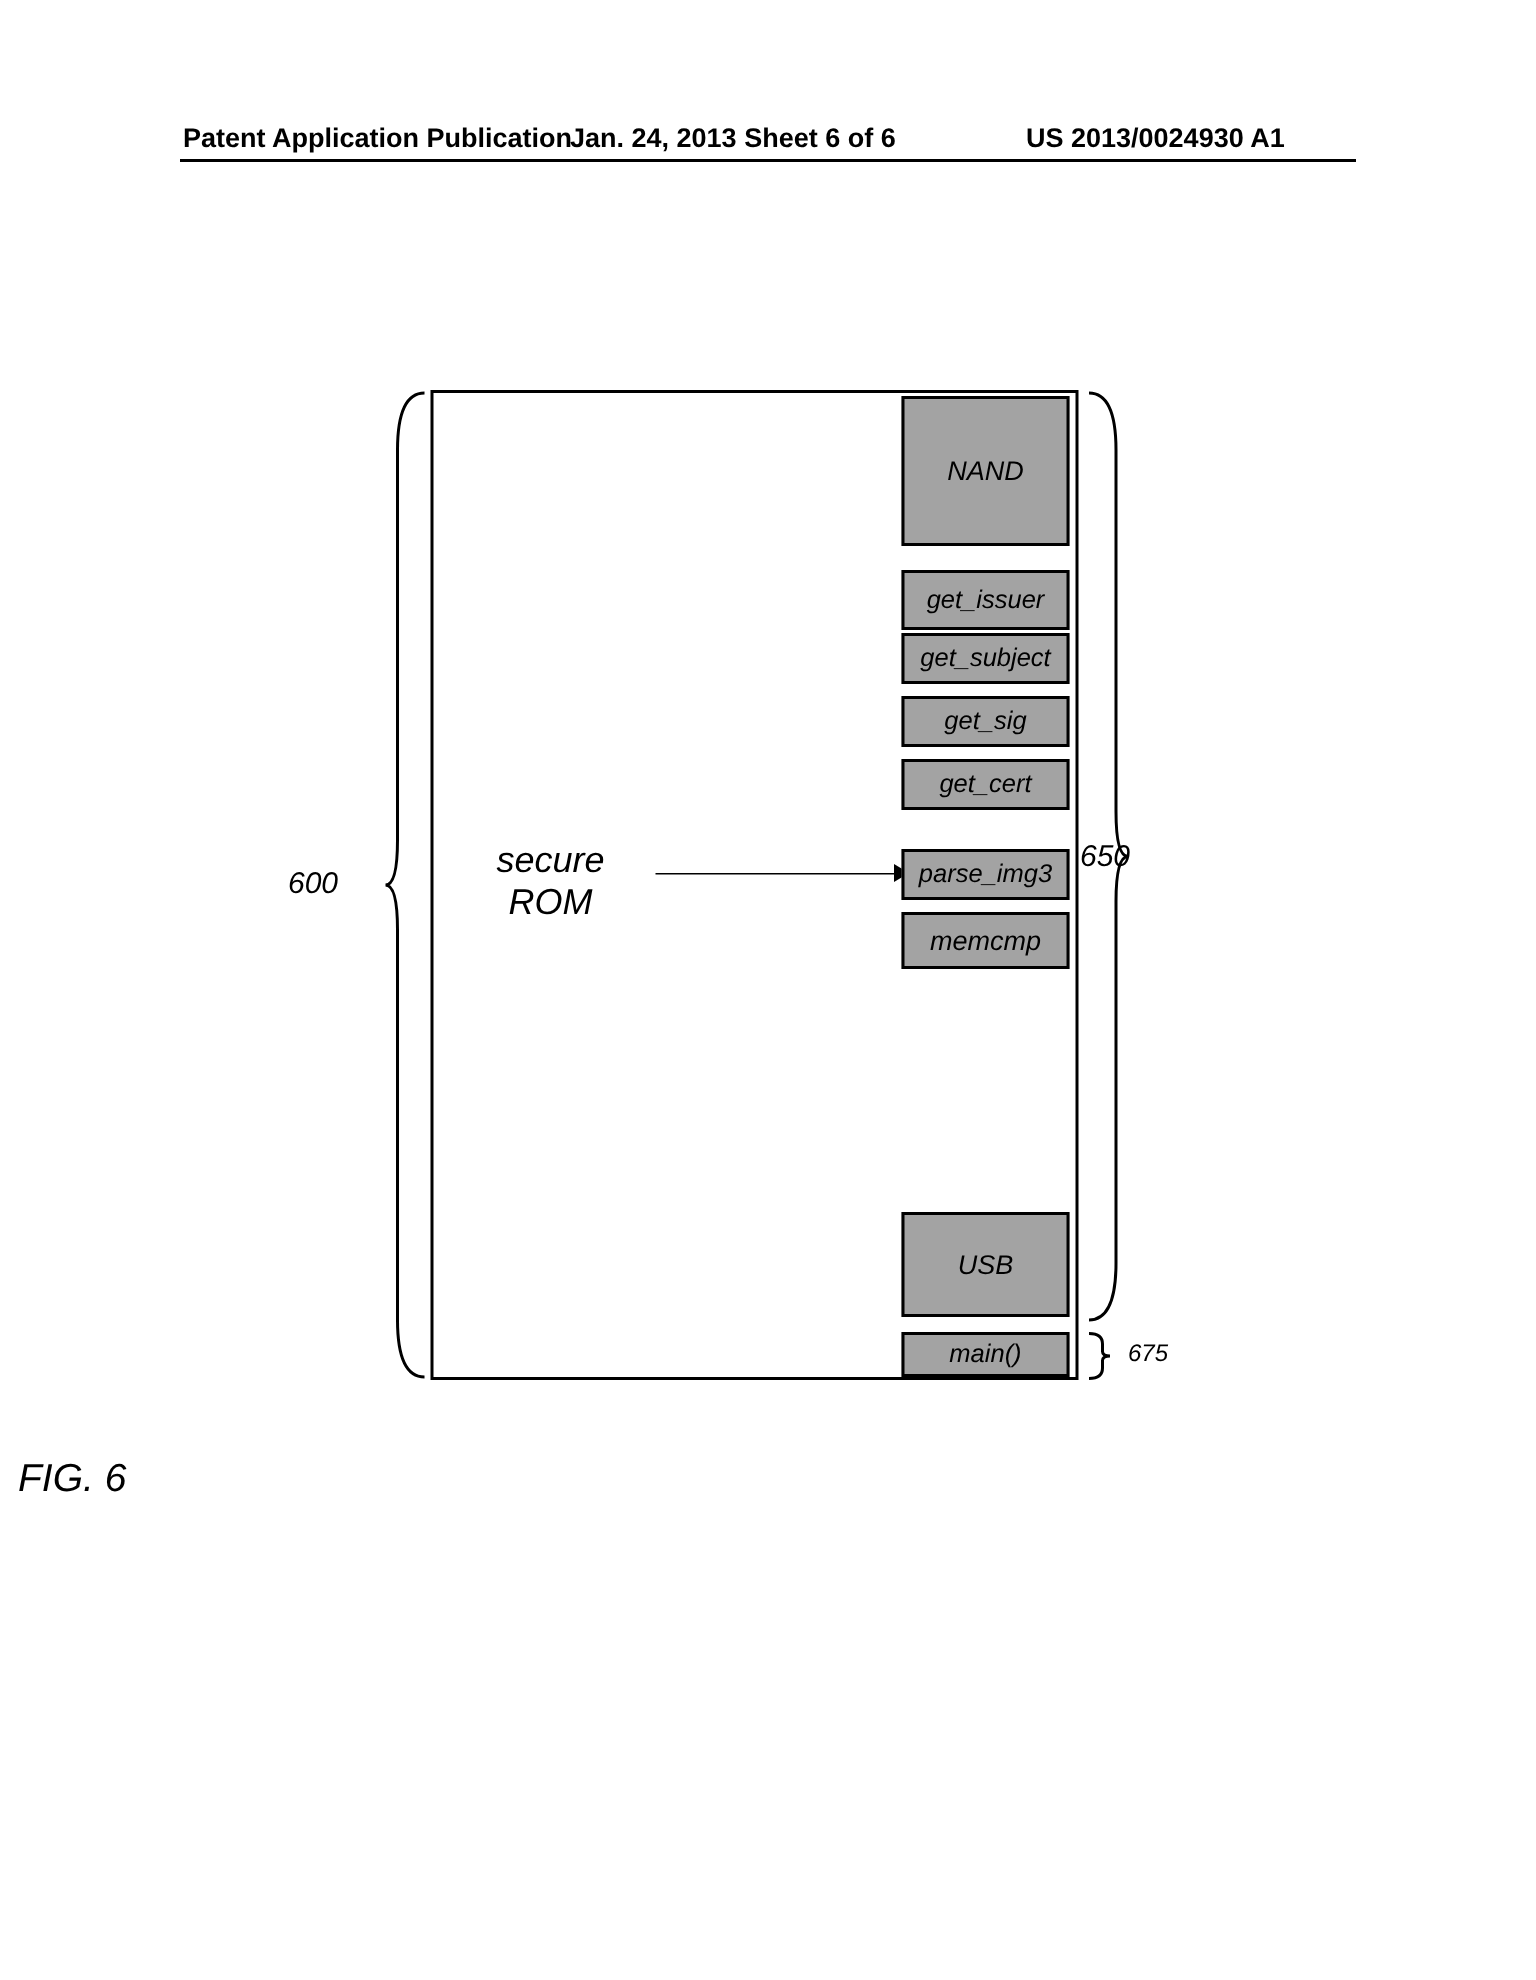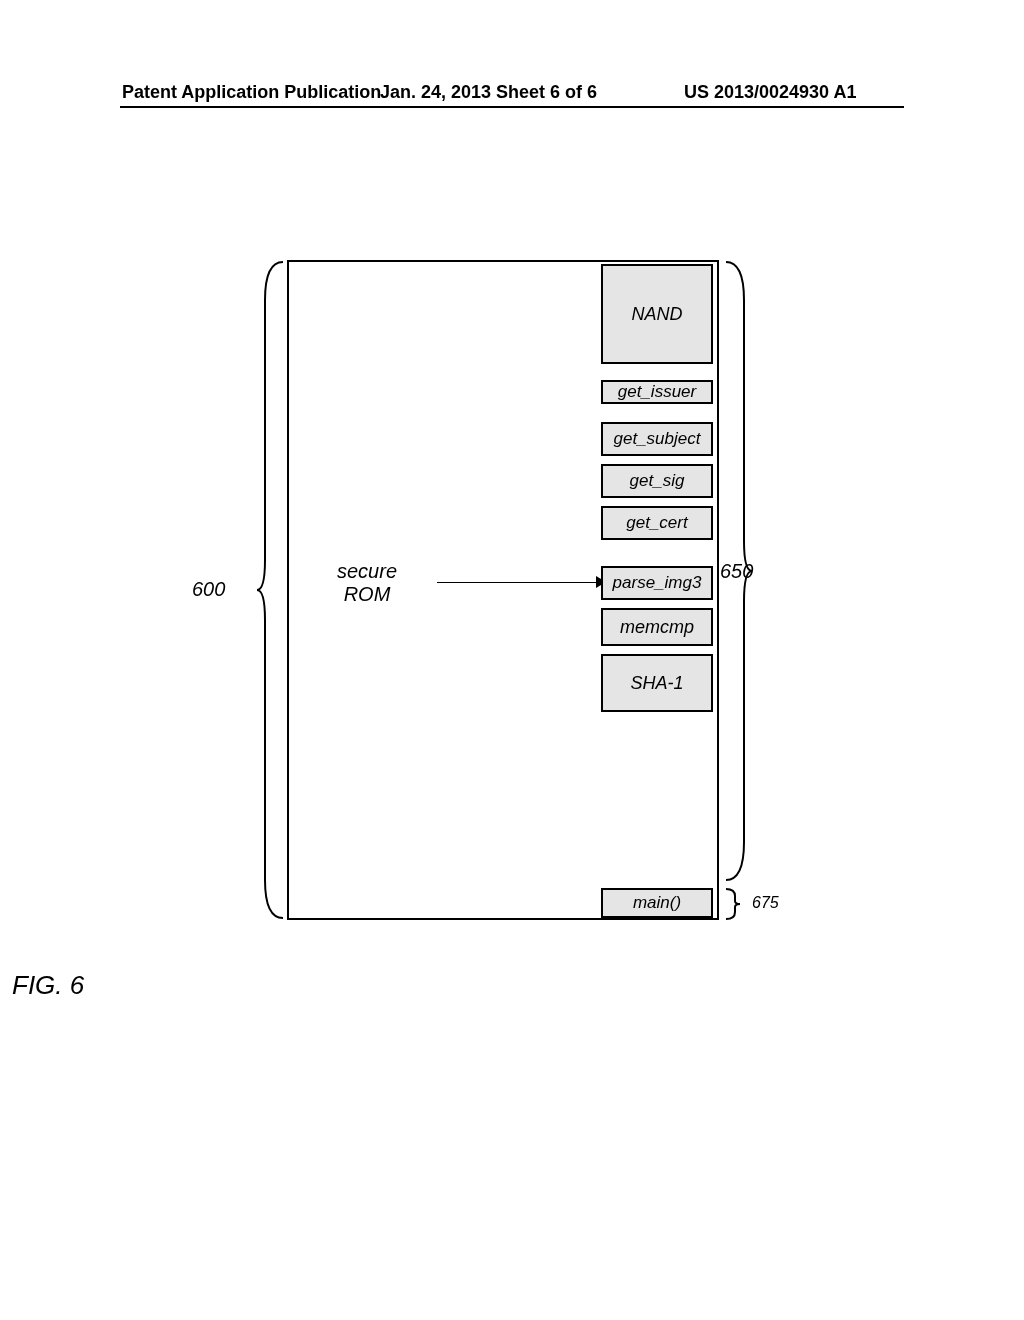--- a/index.html
+++ b/index.html
@@ -49,21 +49,21 @@
     border: 2px solid #000;
   }
 
   .secure-rom-label {
     position: absolute;
     left: 297px;
     top: 300px;
     width: 140px;
     text-align: center;
     font-style: italic;
-    font-size: 20px;
+    font-size: 24px;
     line-height: 1.15;
   }
 
   
   .arrow-line {
     position: absolute;
     left: 437px;
     top: 322px;
     width: 163px; 
     height: 0;
@@ -83,21 +83,21 @@
   .inner-box {
     position: absolute;
     left: 601px;
     width: 112px;
     border: 2px solid #000;
     display: flex;
     align-items: center;
     justify-content: center;
     font-style: italic;
     font-size: 18px;
-    background: #e5e5e5;
+    background: #a3a3a3;
   }
   .inner-box.narrow-text { font-size: 17px; }
 
   
   .brace-600 {
     position: absolute;
     left: 255px;
     top: 0;
     height: 660px;
     width: 30px;
@@ -173,40 +173,40 @@
     <span>secure</span><br>
     <span>ROM</span>
   </div>
 
   <div class="arrow-line"></div>
   <div class="arrow-head"></div>
 
   <div class="inner-box" style="top:4px;height:100px;">
     <span>NAND</span>
   </div>
-  <div class="inner-box narrow-text" style="top:120px;height:24px;">
+  <div class="inner-box narrow-text" style="top:120px;height:40px;">
     <span>get_issuer</span>
   </div>
   <div class="inner-box narrow-text" style="top:162px;height:34px;">
     <span>get_subject</span>
   </div>
   <div class="inner-box narrow-text" style="top:204px;height:34px;">
     <span>get_sig</span>
   </div>
   <div class="inner-box narrow-text" style="top:246px;height:34px;">
     <span>get_cert</span>
   </div>
   <div class="inner-box narrow-text" style="top:306px;height:34px;">
     <span>parse_img3</span>
   </div>
   <div class="inner-box" style="top:348px;height:38px;">
     <span>memcmp</span>
   </div>
-  <div class="inner-box" style="top:394px;height:58px;">
-    <span>SHA-1</span>
+  <div class="inner-box" style="top:548px;height:70px;">
+    <span>USB</span>
   </div>
   <div class="inner-box narrow-text" style="top:628px;height:30px;">
     <span>main()</span>
   </div>
 
   <div class="brace-600">
     <svg viewBox="0 0 30 660" preserveAspectRatio="none">
       <path d="M28 2 Q10 2 10 40 L10 300 Q10 330 2 330 Q10 330 10 360 L10 620 Q10 658 28 658" fill="none" stroke="#000" stroke-width="2"></path>
     </svg>
   </div>

